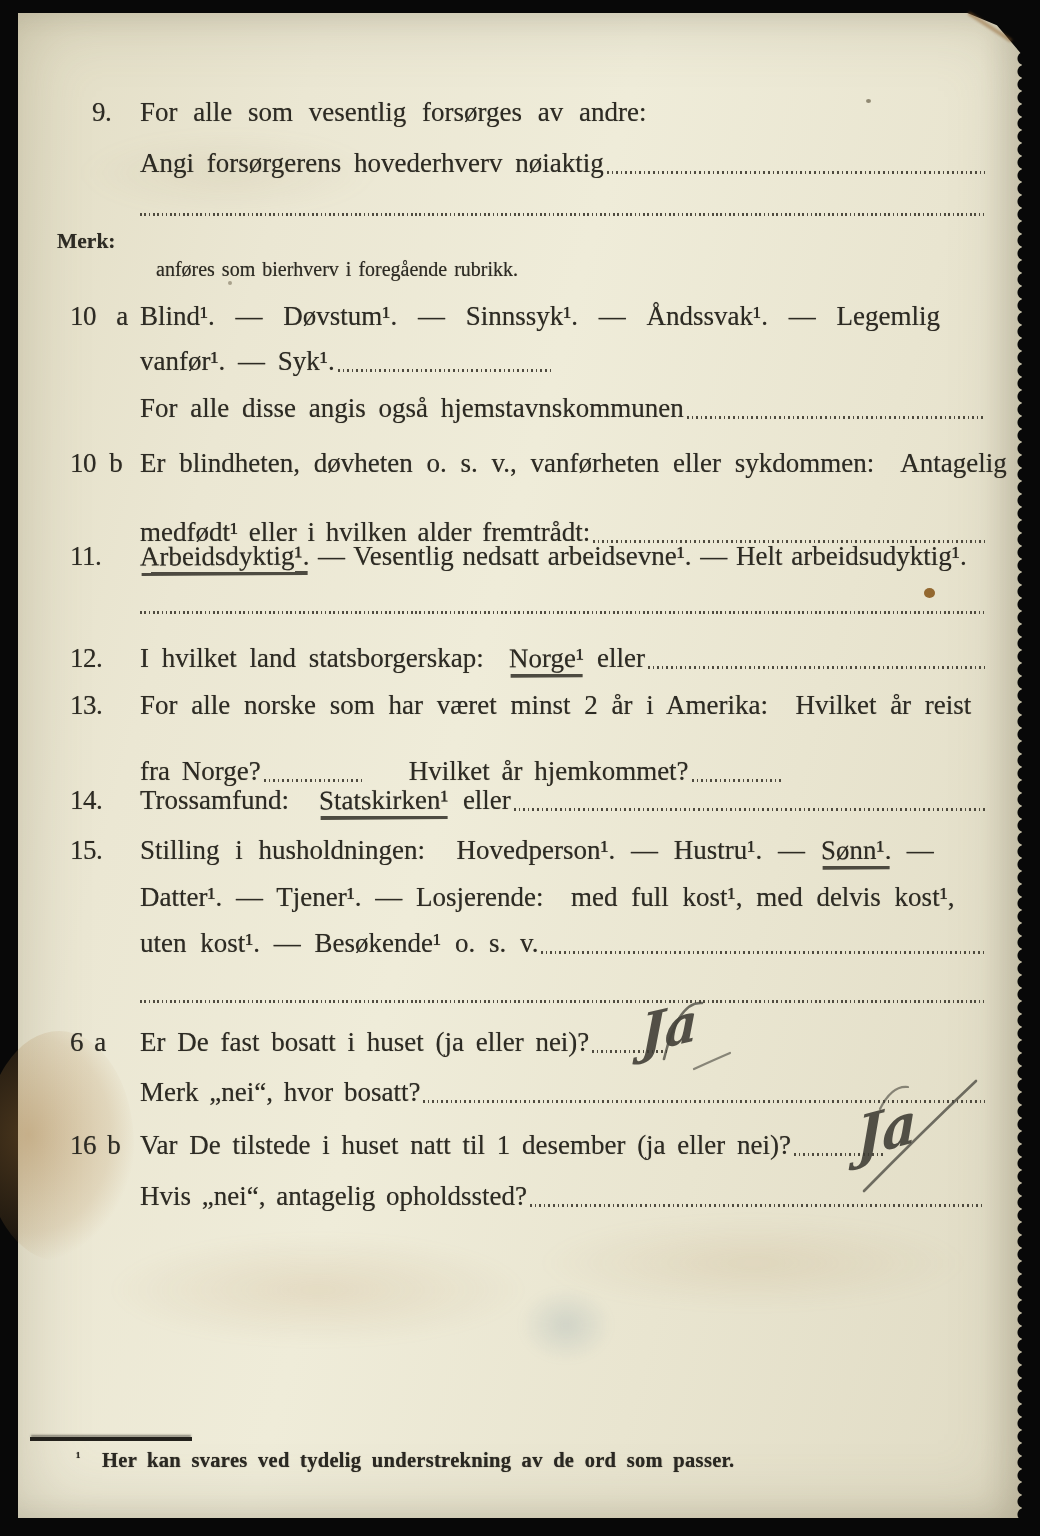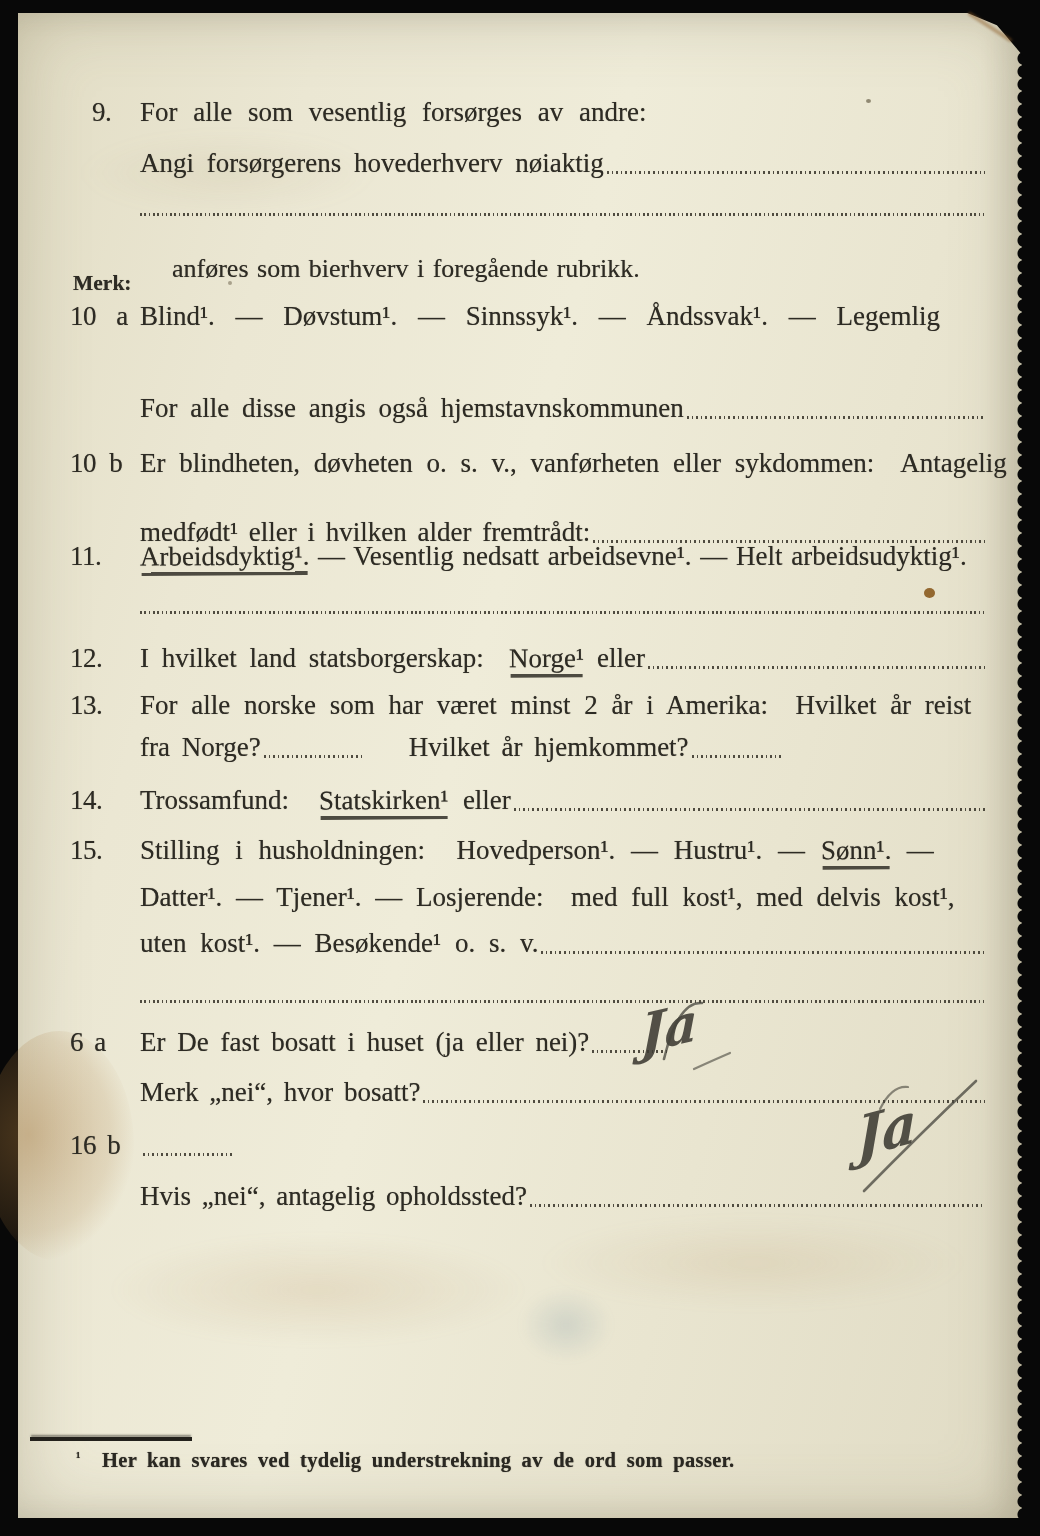--- a/index.html
+++ b/index.html
@@ -26,23 +26,23 @@
   .ws2{word-spacing:2px}.ws4{word-spacing:4px}.ws5{word-spacing:5px}.ws6{word-spacing:6px}
   .ws7{word-spacing:7px}.ws8{word-spacing:8px}.ws9{word-spacing:9px}.ws14{word-spacing:14px}
   .leader{align-self:flex-end;height:3px;margin:0 0 5px 3px;
         background-image:repeating-linear-gradient(90deg,rgba(52,48,38,.85) 0 1.6px,rgba(0,0,0,0) 1.6px 4.6px);}
   .fill{flex:1 1 auto;}
   .w78{width:78px}.w92{width:92px}.w100{width:100px}.w90{width:90px}.w215{width:215px}
   .gap45{margin-right:45px}
   .dotrule{position:absolute;left:122px;width:845px;height:3px;
         background-image:repeating-linear-gradient(90deg,rgba(52,48,38,.85) 0 1.6px,rgba(0,0,0,0) 1.6px 4.3px);}
   
-  .merk{left:55px;width:912px;font-size:21.5px;line-height:26px;margin-top:42px;}
+  .merk{left:39px;width:912px;font-size:21.5px;line-height:26px;}
   .merk .mlabel{flex:0 0 82px;font-weight:bold;}
-  .merk2{left:154px;width:830px;font-size:26px;line-height:26px;}
+  .merk2{left:138px;width:830px;font-size:20px;line-height:26px;}
   
   .penul{display:inline-block;box-shadow:0 5px 0 -1.5px rgba(55,52,44,.88);transform:rotate(-.4deg);}
   
   .hand{position:absolute;font-family:"DejaVu Serif",serif;font-style:italic;font-weight:bold;
         color:rgba(60,58,50,.88);pointer-events:none;}
   .hand.ja1{left:622px;top:984px;font-size:52px;transform:rotate(-13deg) skewX(-14deg);}
   .hand.ja2{left:838px;top:1084px;font-size:55px;transform:rotate(-15deg) skewX(-15deg);}
   .inksvg{position:absolute;left:0;top:0;pointer-events:none;}
   
   .fnrule{position:absolute;left:12px;top:1424px;width:162px;height:4px;background:#23211c;
@@ -97,20 +97,25 @@
       <span class="mlabel">Merk:</span>
     </div>
     <div class="row merk2 ws2" style="top:243px">
       <span class="txt">anføres som bierhverv i foregående rubrikk.</span>
     </div>
 
     <div class="row ws14" style="top:287px">
       <span class="num">10 a</span>
       <span class="txt">Blind¹. — Døvstum¹. — Sinnssyk¹. — Åndssvak¹. — Legemlig</span>
     </div>
+    <div class="row ws6" style="top:332px">
+      <span class="num"></span>
+      <span class="txt">vanfør¹. — Syk¹.</span>
+      <span class="leader w215"></span>
+    </div>
     <div class="row ws6" style="top:379px">
       <span class="num"></span>
       <span class="txt">For alle disse angis også hjemstavnskommunen</span>
       <span class="leader fill"></span>
     </div>
 
     <div class="row ws7" style="top:434px">
       <span class="num">10 b</span>
       <span class="txt">Er blindheten, døvheten o. s. v., vanførheten eller sykdommen:  Antagelig</span>
     </div>
@@ -132,21 +137,21 @@
       <span class="txt">I hvilket land statsborgerskap:  </span>
       <span class="txt penul">Norge¹</span>
       <span class="txt"> eller</span>
       <span class="leader fill"></span>
     </div>
 
     <div class="row ws7" style="top:676px">
       <span class="num">13.</span>
       <span class="txt">For alle norske som har været minst 2 år i Amerika:  Hvilket år reist</span>
     </div>
-    <div class="row ws5" style="top:718px">
+    <div class="row ws5" style="top:742px">
       <span class="num"></span>
       <span class="txt">fra Norge?</span>
       <span class="leader w100 gap45"></span>
       <span class="txt">Hvilket år hjemkommet?</span>
       <span class="leader w90"></span>
     </div>
 
     <div class="row ws8" style="top:771px">
       <span class="num">14.</span>
       <span class="txt">Trossamfund:  </span>
@@ -178,20 +183,21 @@
       <span class="leader w78"></span>
     </div>
     <div class="row ws4" style="top:1063px">
       <span class="num"></span>
       <span class="txt">Merk „nei“, hvor bosatt?</span>
       <span class="leader fill"></span>
     </div>
 
     <div class="row ws5" style="top:1116px">
       <span class="num">16 b</span>
+      <span class="txt">Var De tilstede i huset natt til 1 desember (ja eller nei)?</span>
       <span class="leader w92"></span>
     </div>
     <div class="row ws4" style="top:1167px">
       <span class="num"></span>
       <span class="txt">Hvis „nei“, antagelig opholdssted?</span>
       <span class="leader fill"></span>
     </div>
 
     <span class="hand ja1">Ja</span>
     <span class="hand ja2">Ja</span>

